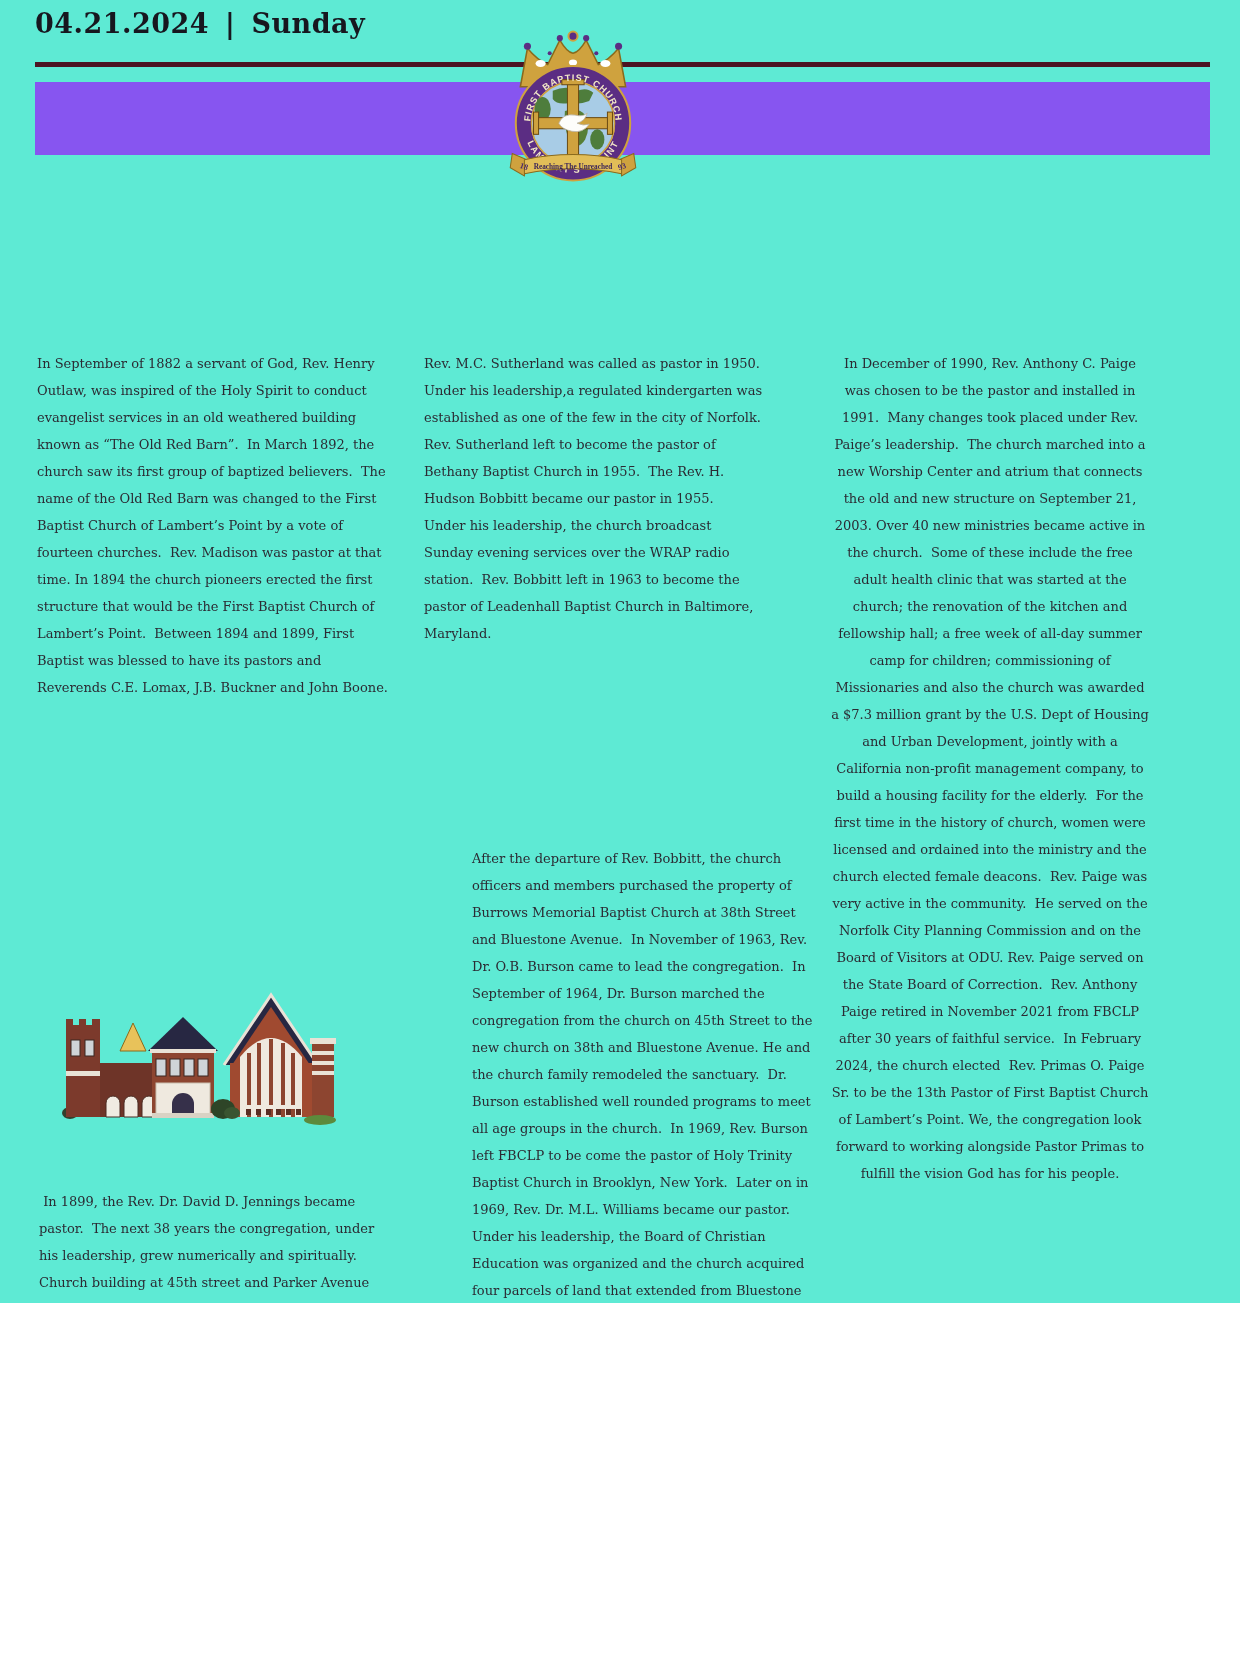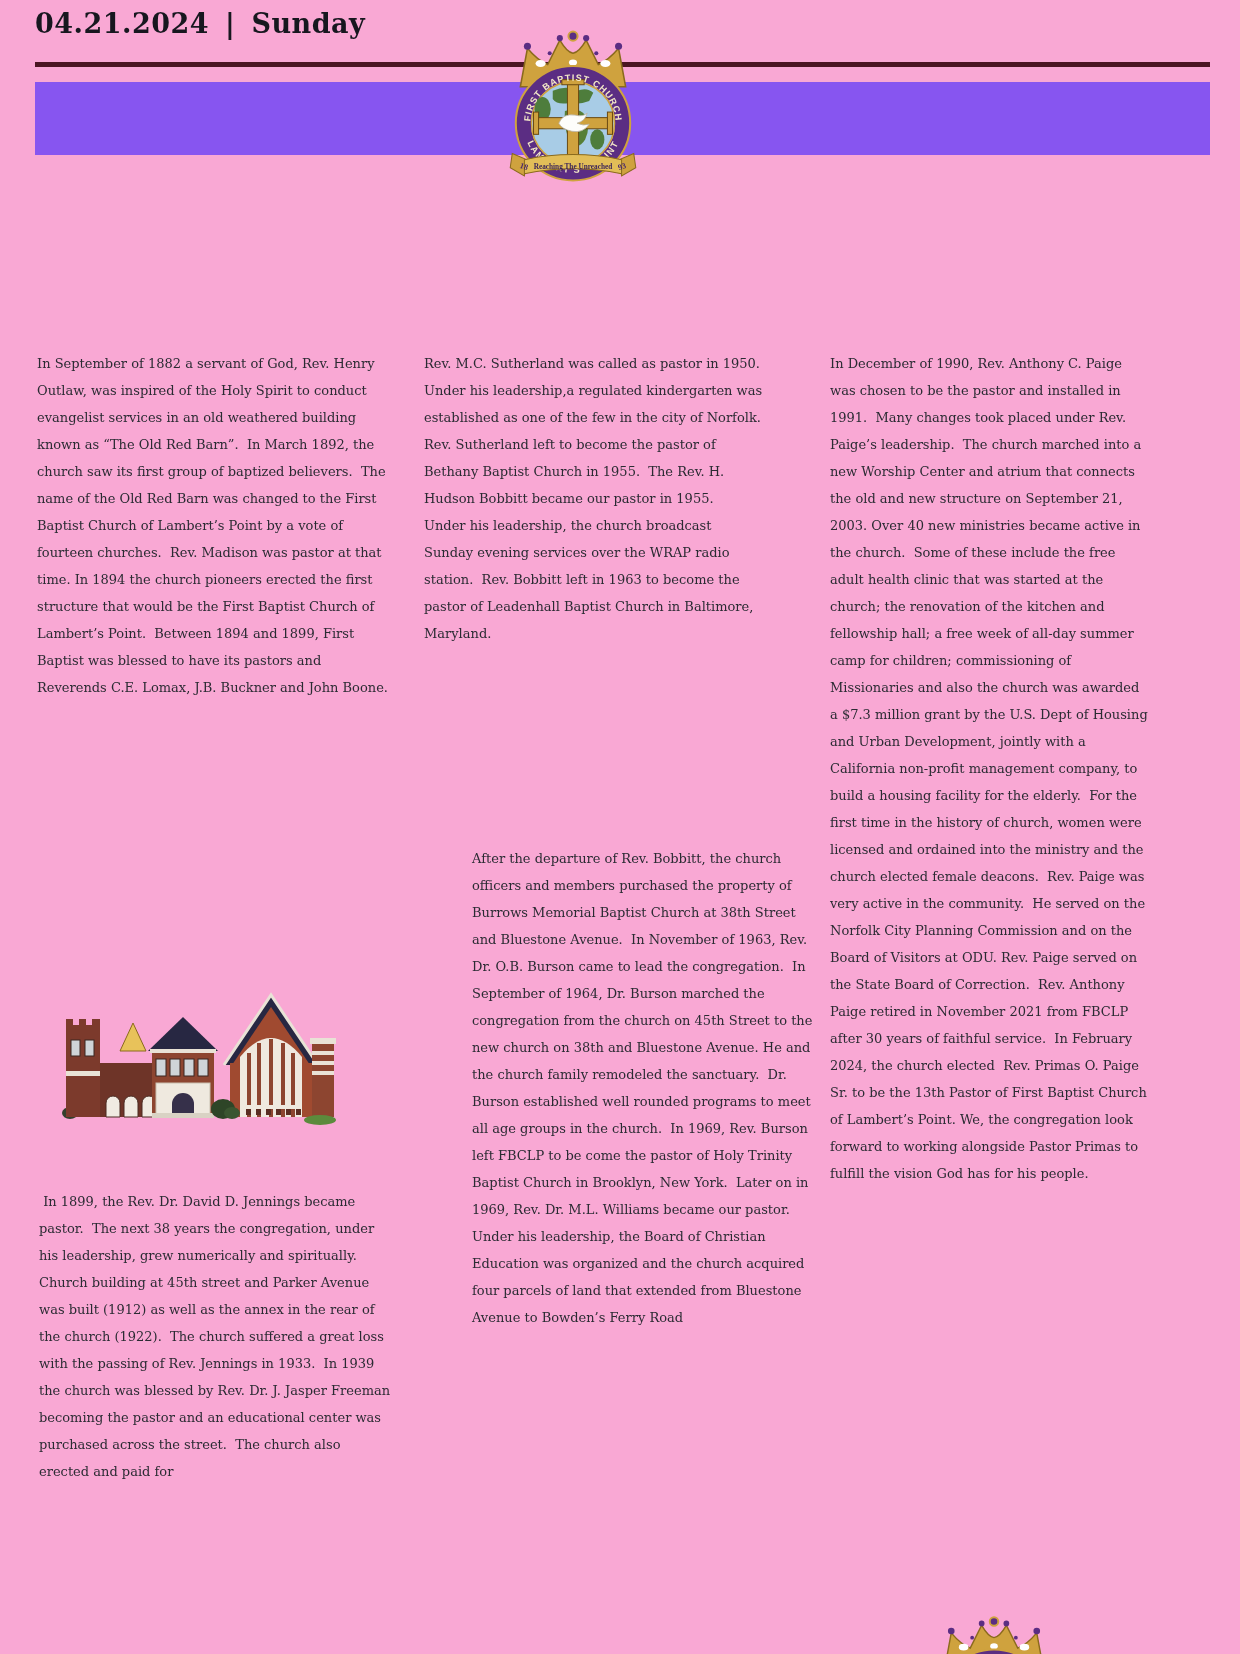--- a/index.html
+++ b/index.html
@@ -1,18 +1,18 @@
 <!DOCTYPE html>
 <html><head>
 <meta charset="utf-8">
 <style>
   html,body{margin:0;padding:0;background:#ffffff;}
   .page{
-    position:relative;width:1240px;height:1654px;margin:0 auto;
-    background:#f9a8d4;overflow:hidden;
+    position:relative;width:1240px;height:1303px;margin:0 auto;
+    background:#5eead4;overflow:hidden;
     font-family:"DejaVu Serif",serif;color:#2b2b33;
   }
   .date-row{
     position:absolute;left:35px;top:8px;
     font-family:"DejaVu Serif",serif;font-weight:bold;
     font-size:27px;letter-spacing:.5px;color:#17171f;white-space:nowrap;
   }
   .date-row .sep{margin:0 16px;font-weight:bold;}
   .rule{position:absolute;left:35px;top:62px;width:1175px;height:5px;background:#4b1422;}
   .purple-band{position:absolute;left:35px;top:82px;width:1175px;height:73px;background:#8755f0;}
@@ -23,21 +23,21 @@
   .title-svg{display:block;width:1160px;height:112px;}
   .title-svg text{font-family:"Liberation Serif",serif;font-weight:bold;fill:#0e0e12;}
   .col{
     position:absolute;font-size:13px;line-height:27px;
     white-space:pre-wrap;color:#2b2b33;text-align:left;
   }
   #c1p1{left:37px;top:350px;width:352px;}
   #c1p2{left:39px;top:1188px;width:352px;}
   #c2p1{left:424px;top:350px;width:340px;}
   #c2p2{left:424px;top:845px;width:344px;margin-left:48px;}
-  #c3p1{left:830px;top:350px;width:320px;}
+  #c3p1{left:830px;top:350px;width:320px;text-align:center;}
   .church-photo{position:absolute;left:60px;top:985px;width:278px;height:145px;}
   .logo-top{position:absolute;left:492px;top:26px;width:162px;height:162px;}
   .logo-bottom{position:absolute;left:918px;top:1612px;width:152px;height:152px;}
   svg{overflow:visible;}
 </style>
 </head>
 <body>
 
 <div class="page">
 

